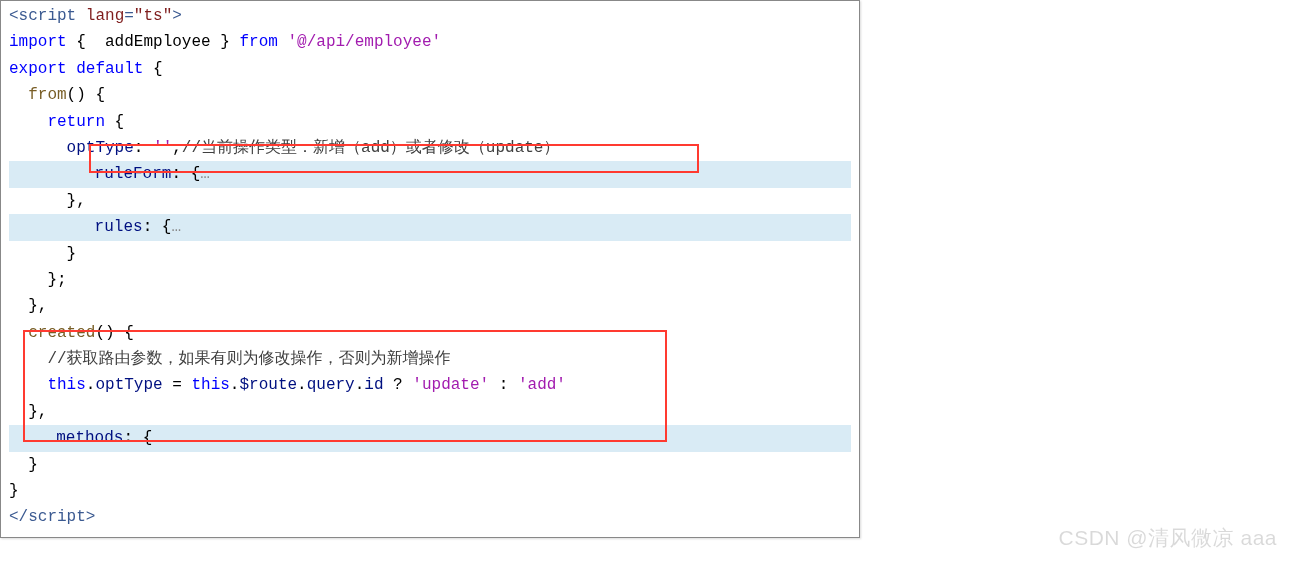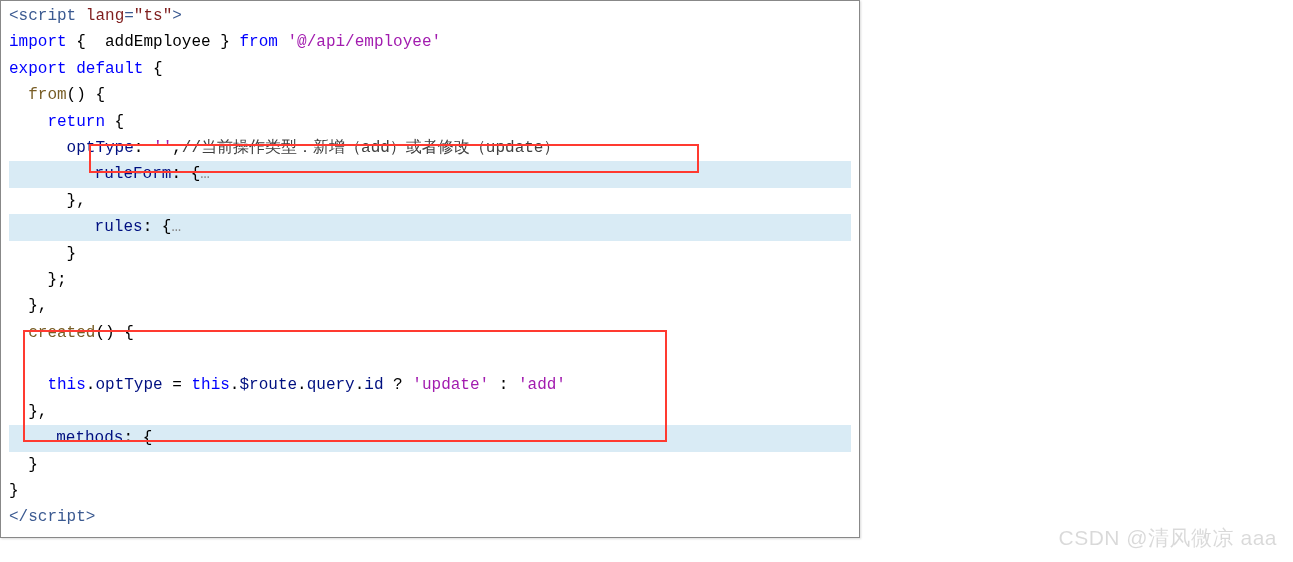--- a/index.html
+++ b/index.html
@@ -96,21 +96,21 @@
 <div class="line hl"><span class="guide">      </span><span class="prop">rules</span><span class="plain">: {</span><span class="ellipsis">…</span></div>
 
 <div class="line"><span class="guide">      </span><span class="plain">}</span></div>
 
 <div class="line"><span class="guide">    </span><span class="plain">};</span></div>
 
 <div class="line"><span class="guide">  </span><span class="plain">},</span></div>
 
 <div class="line"><span class="guide">  </span><span class="fn">created</span><span class="plain">() {</span></div>
 
-<div class="line"><span class="guide">    </span></div>
+<div class="line"><span class="guide">    </span><span class="comment">//获取路由参数，如果有则为修改操作，否则为新增操作</span></div>
 
 <div class="line"><span class="guide">    </span><span class="kw">this</span><span class="plain">.</span><span class="prop">optType</span><span class="plain"> = </span><span class="kw">this</span><span class="plain">.</span><span class="prop">$route</span><span class="plain">.</span><span class="prop">query</span><span class="plain">.</span><span class="prop">id</span><span class="plain"> ? </span><span class="str">'update'</span><span class="plain"> : </span><span class="str">'add'</span></div>
 
 <div class="line"><span class="guide">  </span><span class="plain">},</span></div>
 
 <div class="line hl"><span class="guide">  </span><span class="prop">methods</span><span class="plain">: {</span><span class="ellipsis">…</span></div>
 
 <div class="line"><span class="guide">  </span><span class="plain">}</span></div>
 
 <div class="line"><span class="plain">}</span></div>

